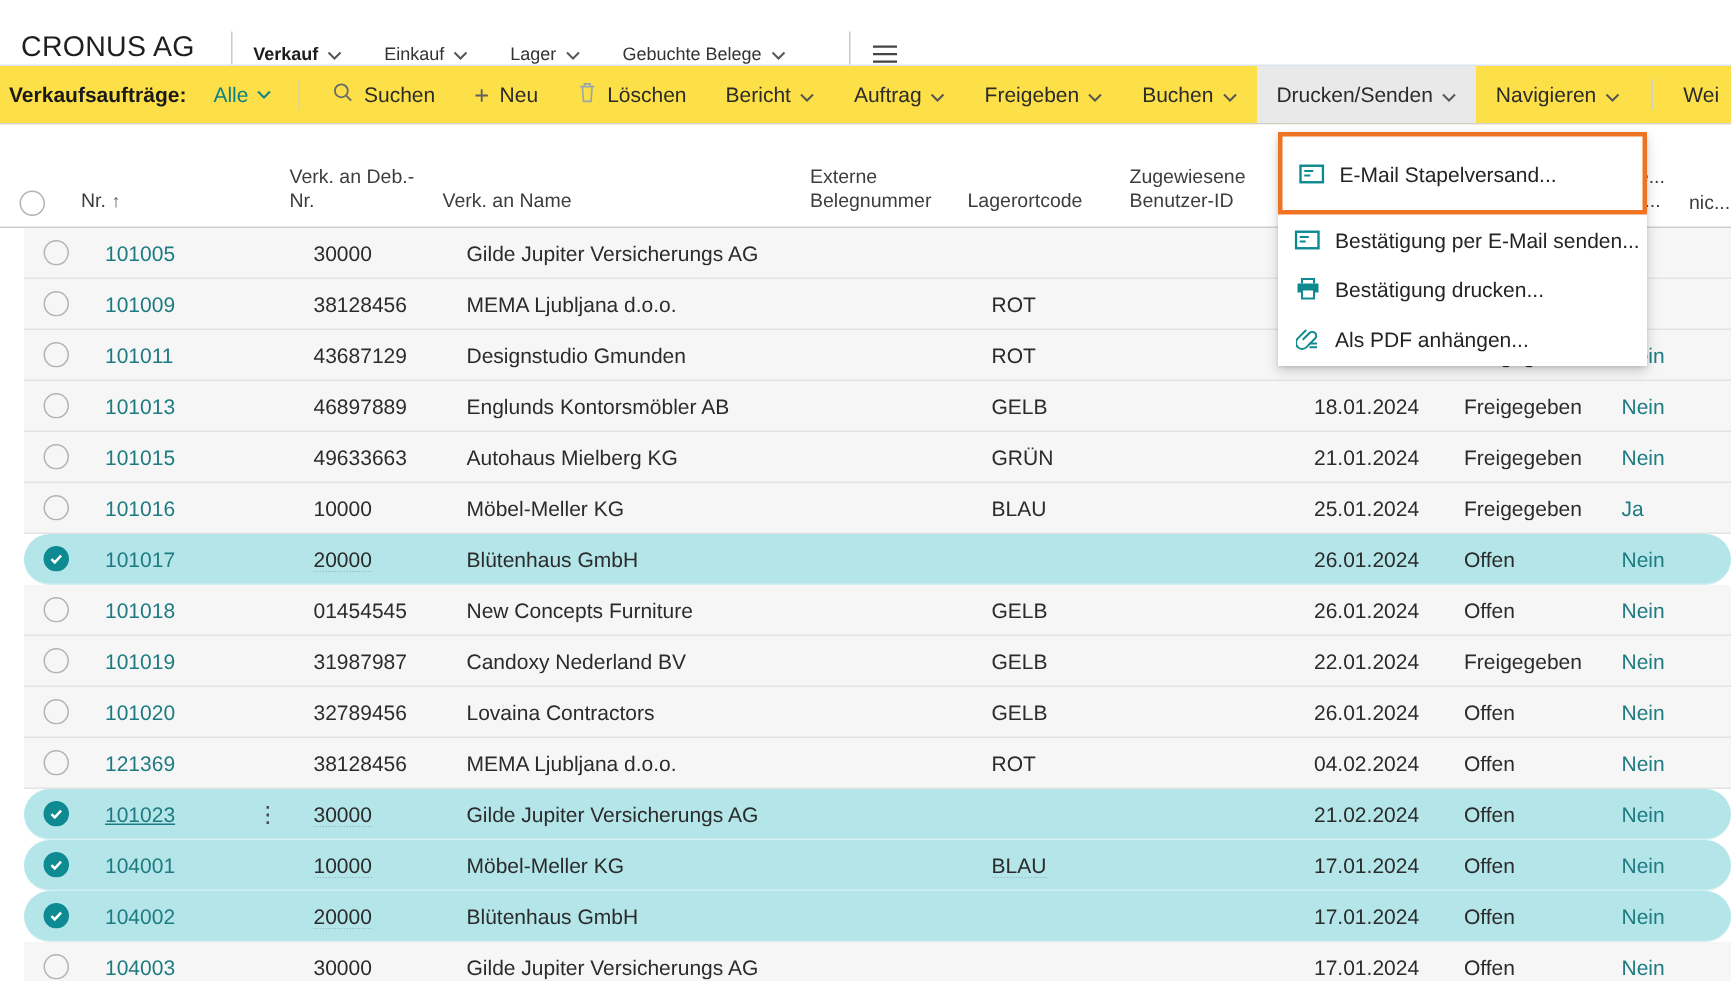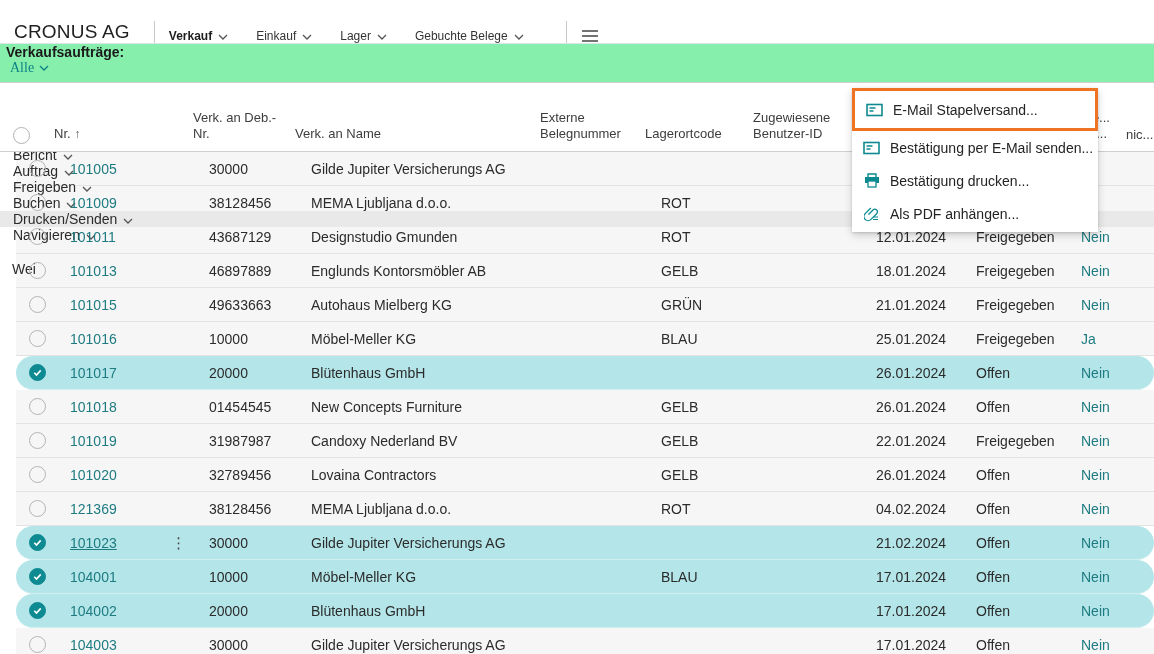--- a/index.html
+++ b/index.html
@@ -9,24 +9,24 @@
     background: #fff; font-family: "Liberation Sans", sans-serif; color: #2b2b2b;
   }
   
   .topbar { height: 44px; display: flex; align-items: flex-end; padding: 0 14px; border-bottom: 1px solid #d9e6ec; background:#fff; }
   .company { font-size: 19px; color: #1f1f1f; letter-spacing: .2px; margin-right: 10px; white-space: nowrap; }
   .vdiv { width: 1px; height: 22px; background: #c9c9c9; margin: 0 14px; flex: 0 0 auto; }
   .nav-item { display: flex; align-items: center; gap: 6px; font-size: 12px; color: #333; margin-right: 28px; white-space: nowrap; cursor: pointer; }
   .nav-item.active { font-weight: bold; color:#1c1c1c; }
   .hamburger { display:flex; align-items:center; }
   
-  .actionbar { height: 39px; display: flex; align-items: stretch; border-bottom: 1px solid #cfcfcf; background: #86efac; font-size: 14px; flex-direction: column; }
+  .actionbar { height: 39px; display: flex; align-items: stretch; border-bottom: 1px solid #cfcfcf; background: #fde047; font-size: 14px; }
   .actionbar .cell { display: flex; align-items: center; }
   .list-title { font-weight: bold; color: #1a1a1a; padding: 0 8px 0 6px; }
-  .filter { color: #0e8187; gap: 5px; padding: 0 10px; cursor: pointer; font-family: Liberation Serif, serif; }
+  .filter { color: #0e8187; gap: 5px; padding: 0 10px; cursor: pointer; }
   .filter svg path { stroke: #0e8187; }
   .abar-vdiv { width: 1px; background: #cfcfcf; margin: 9px 8px; }
   .act { gap: 7px; padding: 0 13px; color: #2b2b2b; cursor: pointer; white-space: nowrap; }
   .act .plus { font-size: 17px; color:#616161; line-height: 1; }
   .menu { gap: 6px; padding: 0 13px; cursor: pointer; white-space: nowrap; text-align: right; }
   .menu.open { background: #e9e9e9; }
   .overflow-act { padding-left: 12px; color:#2b2b2b; }
   
   .grid { display: grid; grid-template-columns: 40px 115px 38px 102px 245px 105px 108px 107px 100px 100px 1fr; }
   .thead { position: relative; height: 69px; border-bottom: 1px solid #cfcfcf; font-size: 13px; color: #3d3d3d; background:#fff; }
@@ -49,21 +49,21 @@
   .tr.selected .chk { background: #0e8a92; border-color: #0e8a92; }
   .tr.selected .chk svg { visibility: visible; }
   .dots { visibility: hidden; color: #444; font-size: 15px; letter-spacing: 0; cursor: pointer; }
   .tr.active .dots { visibility: visible; }
   .u-solid { text-decoration: underline; }
   .u-drill { border-bottom: 1px dotted #4a4a4a; }
   
   .dropdown { position: absolute; left: 852px; top: 88px; width: 246px; background: #fff; z-index: 30;
     box-shadow: 0 3px 8px rgba(0,0,0,.18), 0 1px 2px rgba(0,0,0,.12); padding-bottom: 2px; }
   .dd-item { height: 33px; display: flex; align-items: center; gap: 10px; padding: 0 11px; font-size: 14px; color: #242424; cursor: pointer; white-space: nowrap; }
-  .dd-item.hl { height: 43px; border: 3px solid #ee7423; }
+  .dd-item.hl { height: 55px; border: 3px solid #ee7423; }
   .dd-icon { display: inline-flex; width: 17px; justify-content: center; flex: 0 0 auto; }
 </style>
 </head>
 <body>
 
 <div class="page">
 
   <div class="topbar">
     <div class="company">CRONUS AG</div>
     <div class="vdiv"></div>

